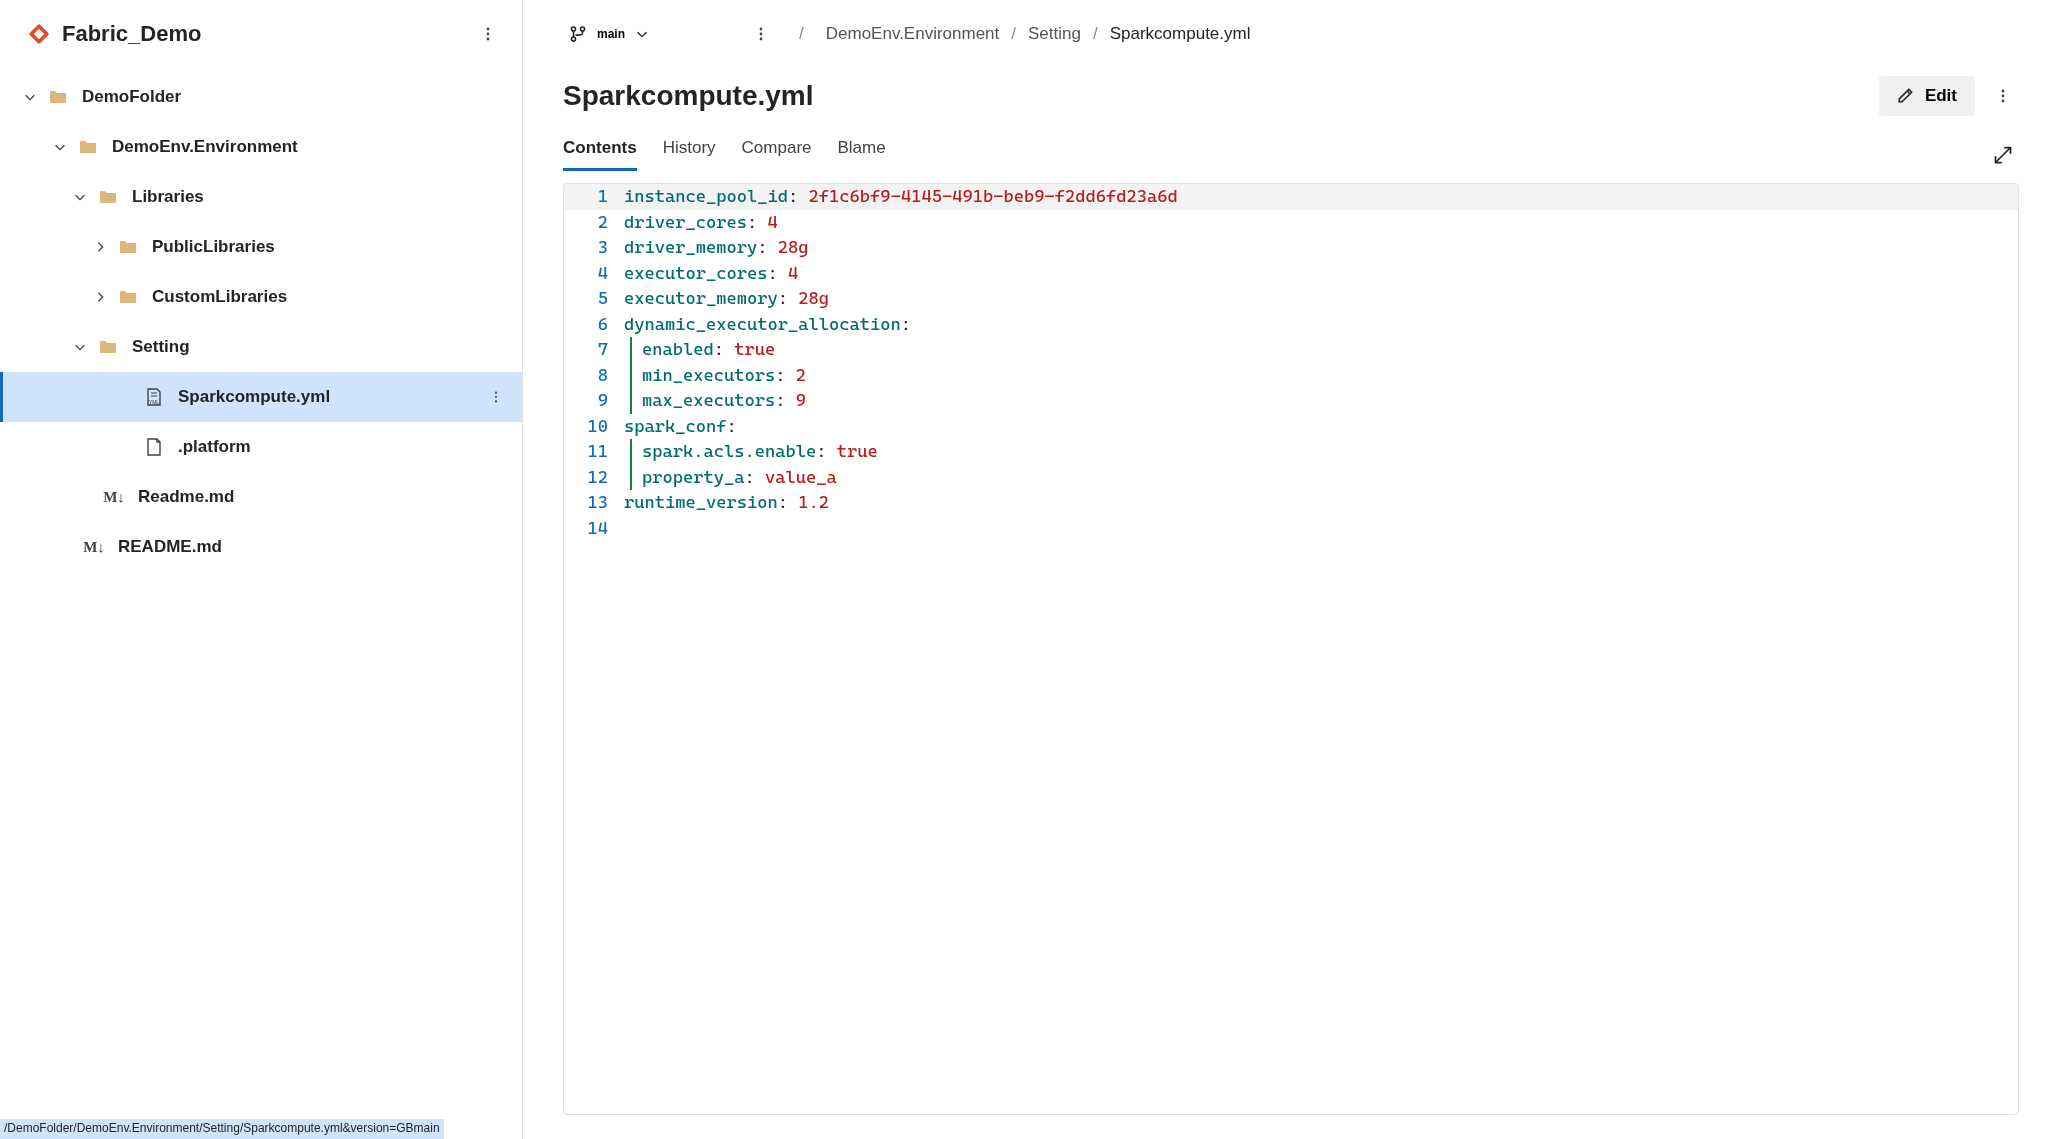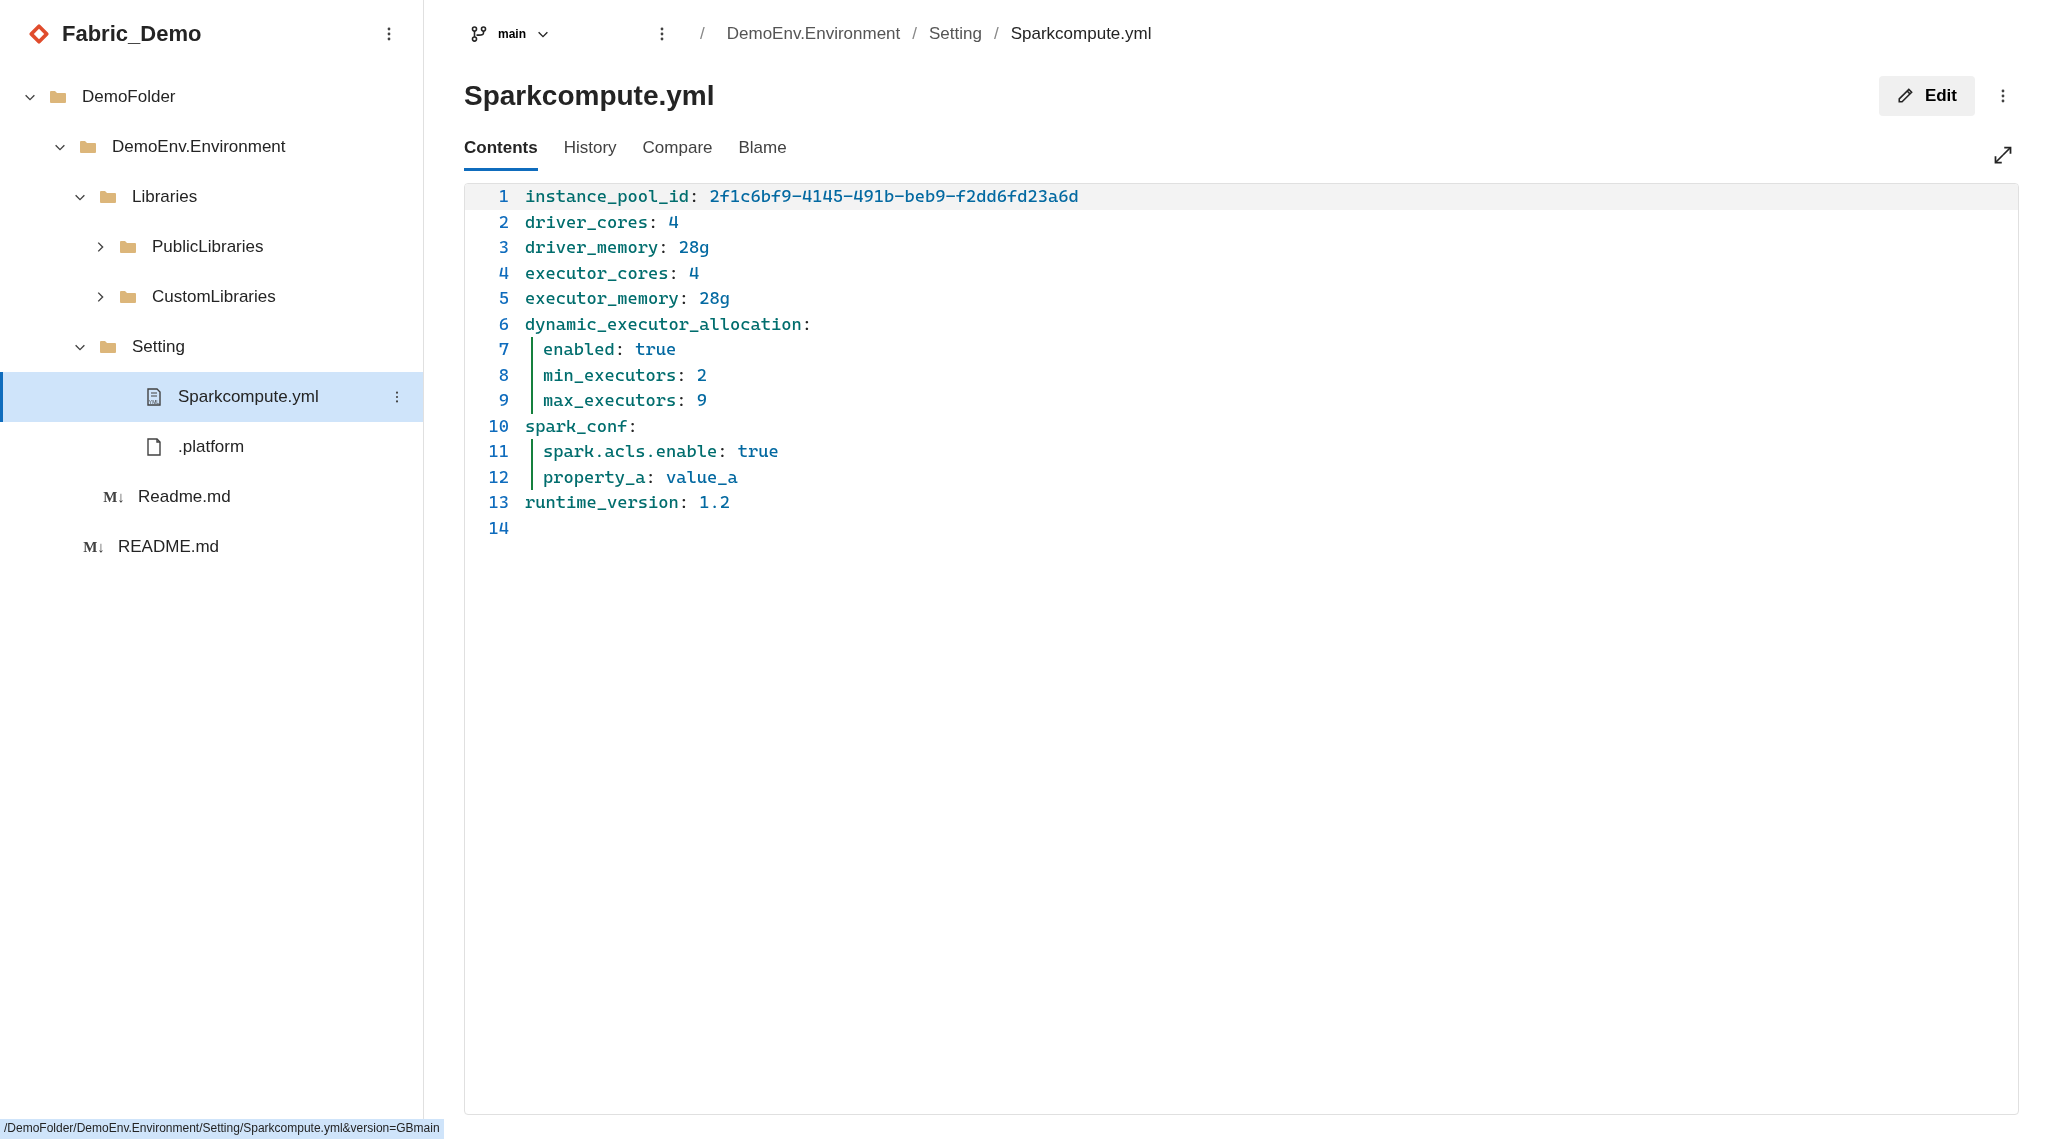--- a/index.html
+++ b/index.html
@@ -7,21 +7,21 @@
     font-family: "Segoe UI", -apple-system, sans-serif;
     font-size: 14px;
     color: #242424;
     background: #ffffff;
     display: flex;
     height: 100vh;
     overflow: hidden;
   }
   
   .sidebar {
-    width: 424px;
+    width: 523px;
     flex-shrink: 0;
     border-right: 1px solid #e0e0e0;
     display: flex;
     flex-direction: column;
     position: relative;
   }
   .sidebar-header {
     display: flex;
     align-items: center;
     padding: 18px 18px 18px 28px;
@@ -71,21 +71,21 @@
     margin-right: 10px;
     display: flex; align-items: center; justify-content: center;
   }
   .tree-row .chev.hidden { visibility: hidden; }
   .tree-row .node-icon {
     width: 20px; height: 20px;
     flex-shrink: 0;
     margin-right: 14px;
     display: flex; align-items: center; justify-content: center;
   }
-  .tree-row .label { flex: 1; }
+  .tree-row .label { flex: 1; font-weight: bold; }
   .tree-row .row-more {
     visibility: hidden;
     width: 28px; height: 28px;
     display: flex; align-items:center; justify-content:center;
     color:#424242;
   }
   .tree-row.selected .row-more,
   .tree-row:hover .row-more { visibility: visible; }
 
   .indent-0 { padding-left: 22px; }
@@ -203,21 +203,21 @@
     color: #0f6cbd;
     user-select: none;
     flex-shrink: 0;
   }
   .cc {
     flex: 1;
     white-space: pre;
     padding-left: 4px;
   }
   .tok-key { color: #006d6d; }
-  .tok-val { color: #0369a1; }
+  .tok-val { color: #b91c1c; }
   .tok-plain { color: #242424; }
   .indent-guide {
     border-left: 2px solid #15803d;
     display: inline-block;
     padding-left: 10px;
     margin-left: 6px;
   }
 
   
   svg { display: block; }

